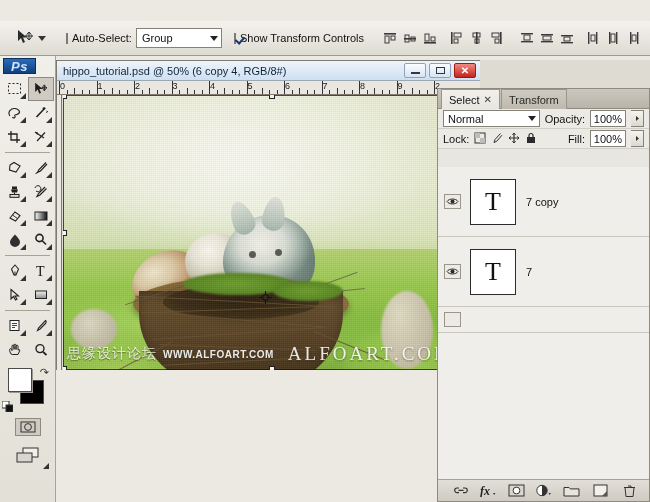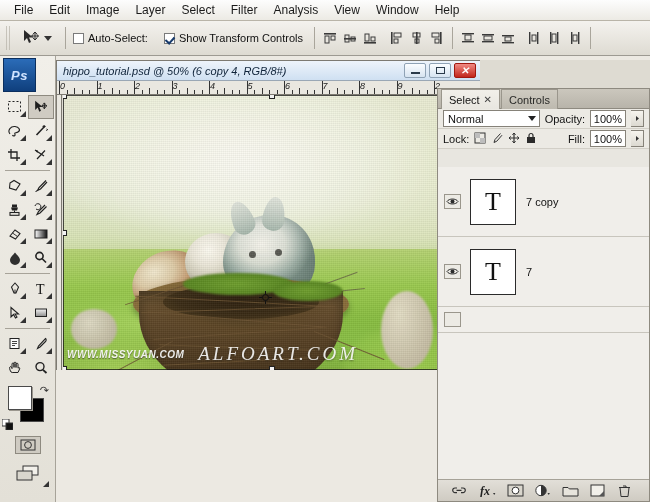--- a/index.html
+++ b/index.html
@@ -47,21 +47,21 @@
   .combo .car{ width:0;height:0;border-left:4px solid transparent;border-right:4px solid transparent;border-top:5px solid #222;}
   .align-grp{ display:flex; align-items:center; gap:3px; }
   .abtn{ width:17px; height:17px; position:relative; display:inline-block; }
 
   
   .toolbox{
     position:absolute; left:0; top:56px; width:56px; height:446px;
     background:linear-gradient(#f1efe9,#e3e0d7); border-right:1px solid #a7a399;
   }
   .ps-logo{
-    height:34px; margin:2px 19px 3px 3px;
+    height:16px; margin:2px 19px 3px 3px;
     background:linear-gradient(#2b6cb8,#0f3f7d);
     color:#cfe3ff; font-size:13px; font-weight:bold; font-style:italic;
     display:flex; align-items:center; justify-content:center; letter-spacing:.5px;
     border:1px solid #0b2f5e;
   }
   .tgrid{ display:grid; grid-template-columns:26px 26px; justify-content:center; }
   .tcell{ width:26px; height:24px; position:relative; display:flex; align-items:center; justify-content:center; }
   .tcell.sel{ background:#cfcbc2; border:1px solid #8e8a80; }
   .tcell .tri{ position:absolute; right:2px; bottom:2px; width:0;height:0;
      border-left:3px solid transparent; border-top:3px solid transparent; border-right:3px solid #333; border-bottom:3px solid #333;}
@@ -72,21 +72,21 @@
   .sw-swap{ position:absolute; right:6px; top:0; font-size:11px; color:#333; }
   .sw-def{ position:absolute; left:2px; bottom:2px; width:11px; height:11px; }
   .qmask{ height:22px; display:flex; align-items:center; justify-content:center; gap:0; margin-top:2px;}
   .qm-btn{ width:26px; height:18px; border:1px solid #8e8a80; background:#efece5; display:flex;align-items:center;justify-content:center;}
   .qm-btn.sel{ background:#cfcbc2; }
   .screenmode{ height:30px; display:flex; align-items:center; justify-content:center; margin-top:4px; position:relative;}
 
   
   .docwin{
     position:absolute; left:56px; top:60px; width:424px; height:310px;
-    background:#dfdcd4; border:1px solid #7d7a72; border-bottom:none; border-right:none;font-style:italic;
+    background:#dfdcd4; border:1px solid #7d7a72; border-bottom:none; border-right:none;
   }
   .doc-title{
     height:20px; background:linear-gradient(#eef4fb,#cfe0f2);
     border-bottom:1px solid #9aa7b5; display:flex; align-items:center; padding-left:6px;
     font-size:11px; color:#10243a;
   }
   .doc-title .t{ flex:1; white-space:nowrap; overflow:hidden; }
   .winbtns{ display:flex; align-items:center; gap:3px; padding-right:4px; }
   .wb{ width:22px; height:15px; border:1px solid #8fa2b5; border-radius:2px;
       background:linear-gradient(#fbfdff,#d7e4f1); display:flex;align-items:center;justify-content:center; }
@@ -226,55 +226,47 @@
   .ti-egg2{ position:absolute; left:7px; top:17px; width:11px; height:8px; border-radius:50%; background:#e2cfa6;}
   .layer-name{ margin-left:10px; font-size:11px; }
   .folder{ width:16px; height:13px; position:relative; }
   .disc-tri{ width:0;height:0; margin-left:4px; }
   .disc-tri.open{ border-left:5px solid transparent; border-right:5px solid transparent; border-top:6px solid #4a4a4a; }
   .panel-foot{
     position:absolute; left:0; right:0; bottom:0; height:22px;
     background:linear-gradient(#e2dfd8,#cfcbc2); border-top:1px solid #a6a298;
     display:flex; align-items:center; justify-content:space-around; padding:0 8px;
   }
-  .foot-ic{ width:18px; height:16px; display:flex; align-items:center; justify-content:flex-start; }
+  .foot-ic{ width:18px; height:16px; display:flex; align-items:center; justify-content:flex-end; }
   .bg-strip{ position:absolute; left:480px; top:60px; width:170px; height:28px; background:#dedbd2; }
 </style>
 </head>
 <body>
 
 <div id="app">
 
-  <div class="menubar">
-    <div class="menu-item">File</div>
-    <div class="menu-item">Edit</div>
-    <div class="menu-item">Image</div>
-    <div class="menu-item">Layer</div>
-    <div class="menu-item">Select</div>
-    <div class="menu-item">Filter</div>
-    <div class="menu-item">Analysis</div>
-    <div class="menu-item">View</div>
-    <div class="menu-item">Window</div>
-    <div class="menu-item">Help</div>
-  </div>
 
   <div class="optionsbar">
     <div class="ob-gripper"></div>
     <div class="tool-preview">
       <span class="mv-icon">
         <svg width="18" height="18" viewBox="0 0 18 18">
           <path d="M2 1 L2 12 L5 9 L7 14 L9 13 L7 8.5 L11 8.5 Z" fill="#2a2a2a"></path>
           <path d="M13 3 v8 M9.5 7 h7 M13 3 l-1.8 2 M13 3 l1.8 2 M13 11 l-1.8-2 M13 11 l1.8-2 M9.5 7 l2-1.8 M9.5 7 l2 1.8 M16.5 7 l-2-1.8 M16.5 7 l-2 1.8" stroke="#2a2a2a" stroke-width="1" fill="none"></path>
         </svg>
       </span>
       <span class="tiny-arrow"></span>
     </div>
     <div class="ob-sep"></div>
     <span class="chk"></span>
     <span class="ob-label">Auto-Select:</span>
+    <div class="combo" style="width:92px">
+      <span>Group</span>
+      <span class="car"></span>
+    </div>
     <span class="chk on" style="margin-left:12px"></span>
     <span class="ob-label">Show Transform Controls</span>
     <div class="ob-sep"></div>
 
     <div class="align-grp">
       <span class="abtn"><svg width="17" height="17">
             <rect x="2" y="3" width="12" height="1.6" fill="#3a3a3a"></rect>
             <rect x="3" y="6" width="4" height="7" fill="none" stroke="#3a3a3a"></rect>
             <rect x="9" y="6" width="4" height="4" fill="none" stroke="#3a3a3a"></rect>
           </svg></span>
@@ -686,34 +678,35 @@
         <span class="handle" style="right:-3px;bottom:-3px"></span>
       </div>
       <span class="xmark">
         <svg width="13" height="13">
             <circle cx="6.5" cy="6.5" r="3" fill="none" stroke="#111"></circle>
             <path d="M6.5 0 v3.2 M6.5 9.8 v3.2 M0 6.5 h3.2 M9.8 6.5 h3.2" stroke="#111"></path>
           </svg>
       </span>
 
       <div class="wm">
-        <span class="wm-url">WWW.MISSYUAN.COM</span>
+        <span class="wm-cn">思缘设计论坛</span>
+        <span class="wm-url">WWW.ALFOART.COM</span>
         <span class="wm-alfo">ALFOART.COM</span>
       </div>
     </div>
   </div>
 
   <div class="panel">
     <div class="panel-tabs">
       <div class="ptab act">
         <span>Select</span>
         <span class="x">✕</span>
       </div>
       <div class="ptab">
-        <span>Controls</span>
+        <span>Transform</span>
       </div>
     </div>
 
     <div class="panel-row">
       <div class="mini-combo">
         <span>Normal</span>
         <span class="car" style="width:0;height:0;border-left:4px solid transparent;border-right:4px solid transparent;border-top:5px solid #222;"></span>
       </div>
       <span>Opacity:</span>
       <span class="numfld">100%</span>

